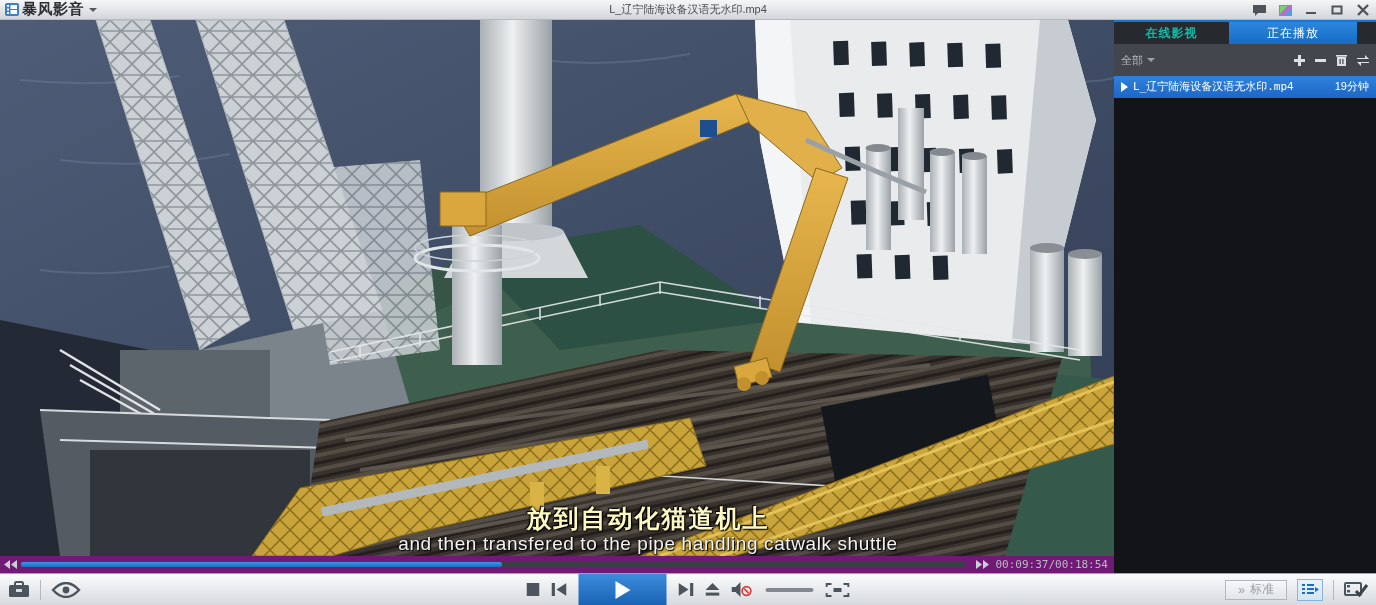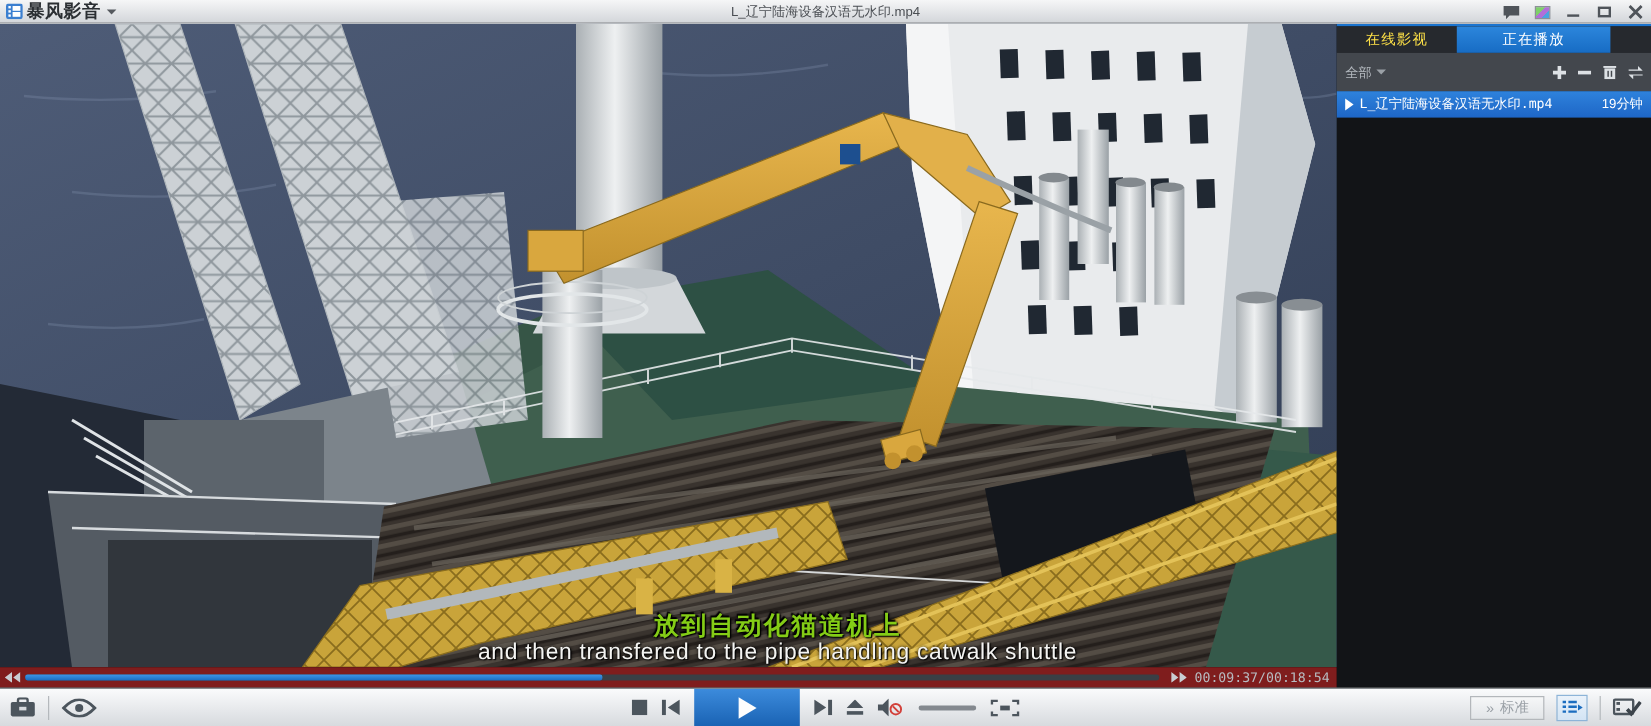--- a/index.html
+++ b/index.html
@@ -19,39 +19,39 @@
   .win-title { position:absolute; left:0; right:0; text-align:center; font-size:11px; color:#4a4e53; }
   .win-btns { position:absolute; right:4px; top:0; height:20px; display:flex; align-items:center; gap:8px; }
   .win-btn { width:18px; height:14px; display:flex; align-items:center; justify-content:center; color:#4e5berg358; color:#4f545a; }
   .skin-swatch { width:13px; height:11px; border:1px solid #8b9096;
     background:linear-gradient(135deg,#7ed06a 0 40%,#b16fd8 40% 70%,#4aa3e0 70%); }
 
   
   .video-area { position:absolute; left:0; top:20px; width:1114px; height:536px; background:#39465e; overflow:hidden; }
   .video-area svg { display:block; }
   .subtitles { position:absolute; left:0; bottom:1px; width:100%; padding-left:182px; text-align:center; }
-  .sub-zh { font-size:21px; font-weight:bold; color:#84cc16;
+  .sub-zh { font-size:25px; font-weight:bold; color:#fef9c3;
     text-shadow:0 0 3px #000,1px 1px 1px #000,-1px -1px 1px #000; letter-spacing:2px; }
   .sub-en { font-size:19px; color:#f4f4f2; letter-spacing:0.6px;
     text-shadow:0 0 3px #000,1px 1px 1px #000; margin-top:-2px; }
 
   
   .progress-strip { position:absolute; left:0; top:556px; width:1114px; height:17px;
-    background:#7f1d1d; display:flex; align-items:center; }
+    background:#701a75; display:flex; align-items:center; }
   .seek-glyph { color:#c9ced3; flex:0 0 auto; display:flex; align-items:center; padding:0 4px; }
   .progress-track { position:relative; flex:1 1 auto; height:5px; background:#3a3f45; border-radius:2px; margin-right:6px; cursor:pointer; }
   .progress-fill { position:absolute; left:0; top:0; height:5px; background:linear-gradient(#3e96e8,#1b6dc0); border-radius:2px; }
   .time-display { flex:0 0 auto; font-family:"DejaVu Sans Mono", monospace; font-size:11px; color:#b7bcc1; padding:0 6px 0 2px; }
 
   
   .right-panel { position:absolute; left:1114px; top:20px; width:262px; height:553px;
     background:#121417; border-top:2px solid #1b74cf; }
   .panel-tabs { display:flex; height:22px; background:#26292e; }
   .tab { height:22px; line-height:22px; text-align:center; font-size:12px; letter-spacing:1px; cursor:pointer; }
-  .tab-online { width:100px; color:#fde047; }
+  .tab-online { width:115px; color:#14b8a6;font-weight:bold; }
   .tab-playing { width:128px; color:#ffffff; background:linear-gradient(#2c86dc,#176cc4); }
   .panel-filter { height:18px; background:#43474d; display:flex; align-items:center; padding:16px 7px; }
   .filter-label { font-size:11px; color:#b3b8be; display:flex; align-items:center; gap:4px; cursor:pointer; }
   .filter-caret { width:0; height:0; border-left:4px solid transparent; border-right:4px solid transparent; border-top:4px solid #9aa0a6; }
   .panel-tools { margin-left:auto; display:flex; align-items:center; gap:10px; }
   .tool-icon { color:#dde1e5; display:flex; cursor:pointer; }
   .playlist { }
   .pl-item { height:17px; display:flex; align-items:center; padding:0 7px; cursor:pointer; }
   .pl-name { font-family:"DejaVu Sans Mono", monospace; font-size:11px; color:#cdd1d6; white-space:nowrap; overflow:hidden; }
   .pl-duration { margin-left:auto; font-size:11px; color:#cdd1d6; }

